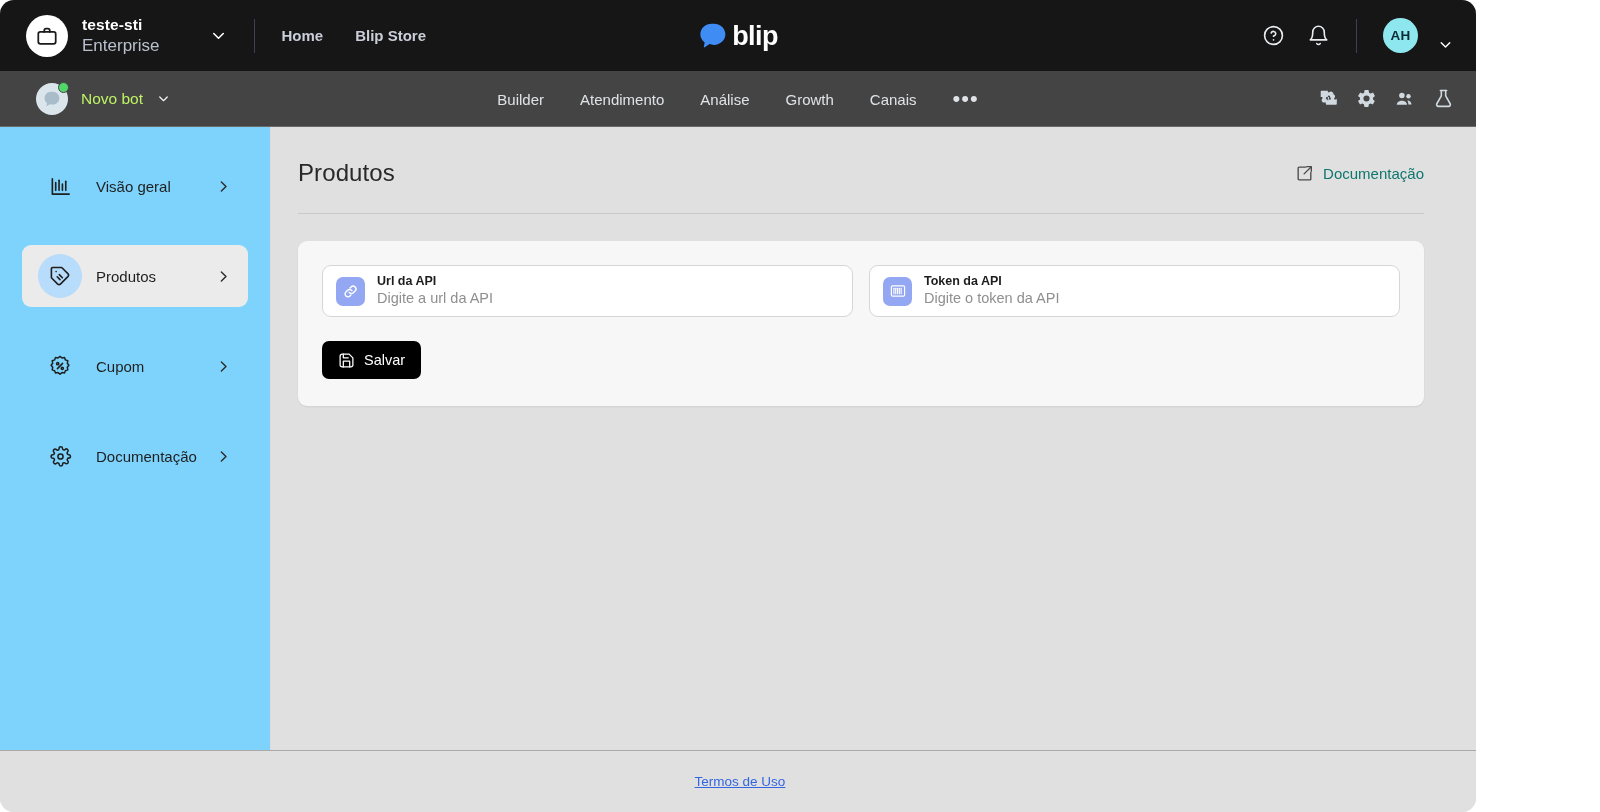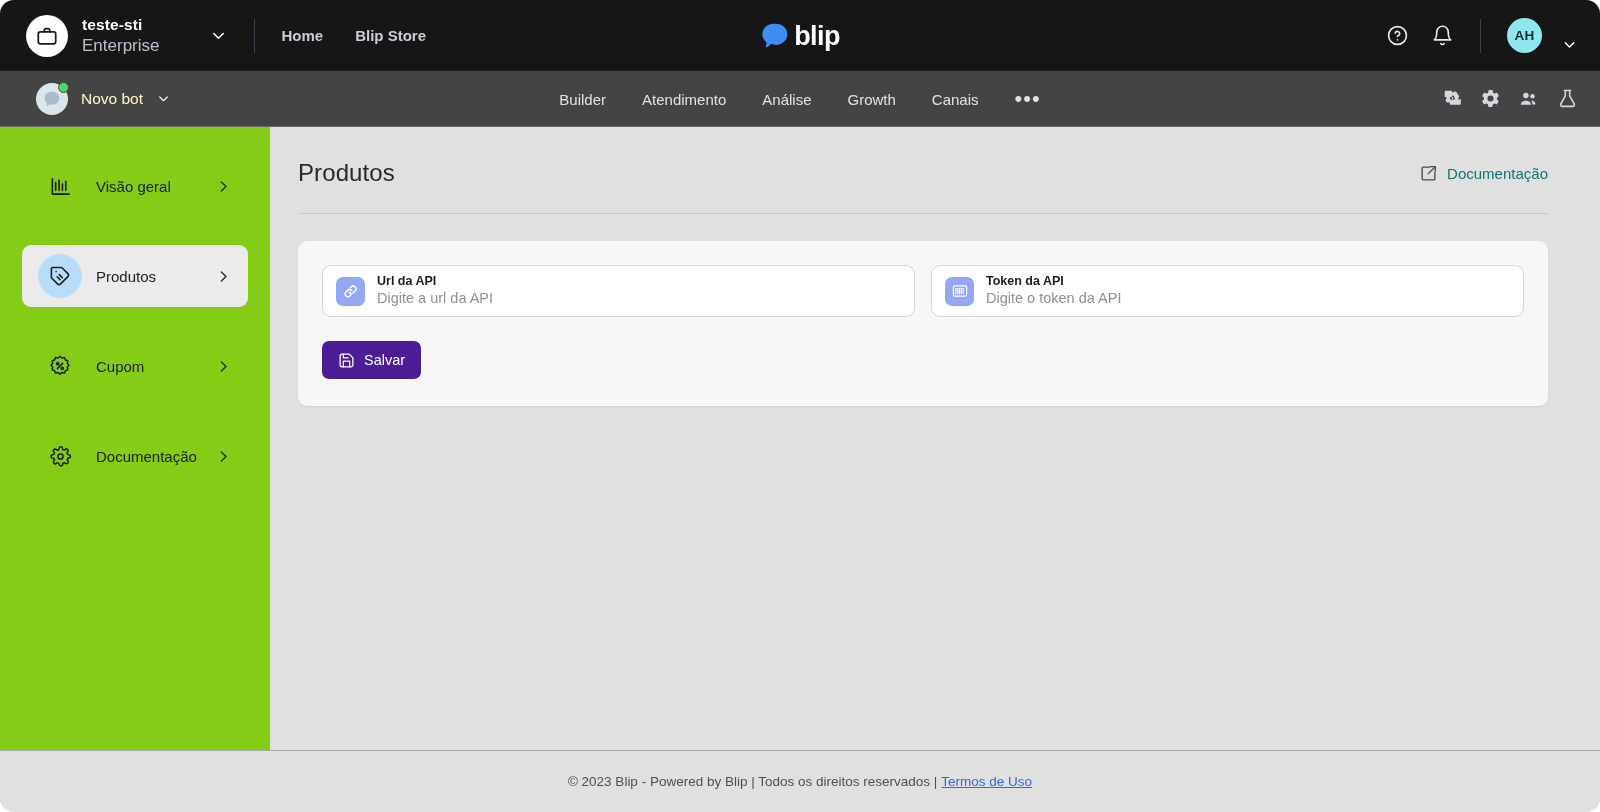--- a/index.html
+++ b/index.html
@@ -4,21 +4,21 @@
 <style>
   * { box-sizing: border-box; margin: 0; padding: 0; }
   html, body {
     width: 1600px; height: 812px;
     font-family: "Liberation Sans", sans-serif;
     background: #ffffff;
     overflow: hidden;
   }
   .app {
     position: relative;
-    width: 1600px; height: 812px;
+    width: 1476px; height: 812px;
     background: #e0e0e0;
     border-radius: 14px;
     overflow: hidden;
     display: flex;
     flex-direction: column;
   }
 
   
   .topbar {
     height: 71px;
@@ -128,21 +128,21 @@
     display: flex; align-items: center; justify-content: center;
   }
   .bot-status {
     position: absolute;
     right: -1px; top: -1px;
     width: 11px; height: 11px;
     border-radius: 50%;
     background: #51d66a;
     border: 1.5px solid #444444;
   }
-  .bot-name { color: #fef9c3; font-size: 15.5px; }
+  .bot-name { color: #bef264; font-size: 15.5px; }
   .subnav {
     position: absolute;
     left: 50%;
     top: 50%;
     transform: translate(-50%, -50%);
     display: flex;
     align-items: center;
     gap: 36px;
   }
   .subnav-item {
@@ -168,21 +168,21 @@
   
   .body-wrap {
     flex: 1 1 auto;
     display: flex;
     min-height: 0;
     background: #e0e0e0;
   }
   .sidebar {
     width: 271px;
     flex: 0 0 271px;
-    background: #84cc16;
+    background: #7dd3fc;
     border-right: 1px solid #dcdcdc;
     padding-top: 28px;
   }
   .side-item {
     height: 62px;
     margin: 0 22px;
     border-radius: 9px;
     display: flex;
     align-items: center;
     padding: 0 16px 0 16px;
@@ -274,21 +274,21 @@
   }
   .field-ph {
     font-size: 14.5px;
     color: #8f8f8f;
     margin-top: 1px;
   }
   .save-btn {
     margin-top: 24px;
     height: 38px;
     padding: 0 16px;
-    background: #4c1d95;
+    background: #000000;
     border: none;
     border-radius: 7px;
     display: inline-flex;
     align-items: center;
     gap: 9px;
     color: #ffffff;
     font-size: 14.5px;
     font-family: "Liberation Sans", sans-serif;
     cursor: pointer;
   }
@@ -552,17 +552,16 @@
             <polyline points="16.5 21 16.5 13 7.5 13 7.5 21"></polyline>
             <polyline points="7.5 3 7.5 8.2 14.5 8.2"></polyline>
           </svg>
           <span>Salvar</span>
         </button>
       </div>
     </div>
   </div>
 
   <div class="footer">
-    <span>© 2023 Blip - Powered by Blip | Todos os direitos reservados |</span>
     <a href="#">Termos de Uso</a>
   </div>
 
 </div>
 
 </body></html>

